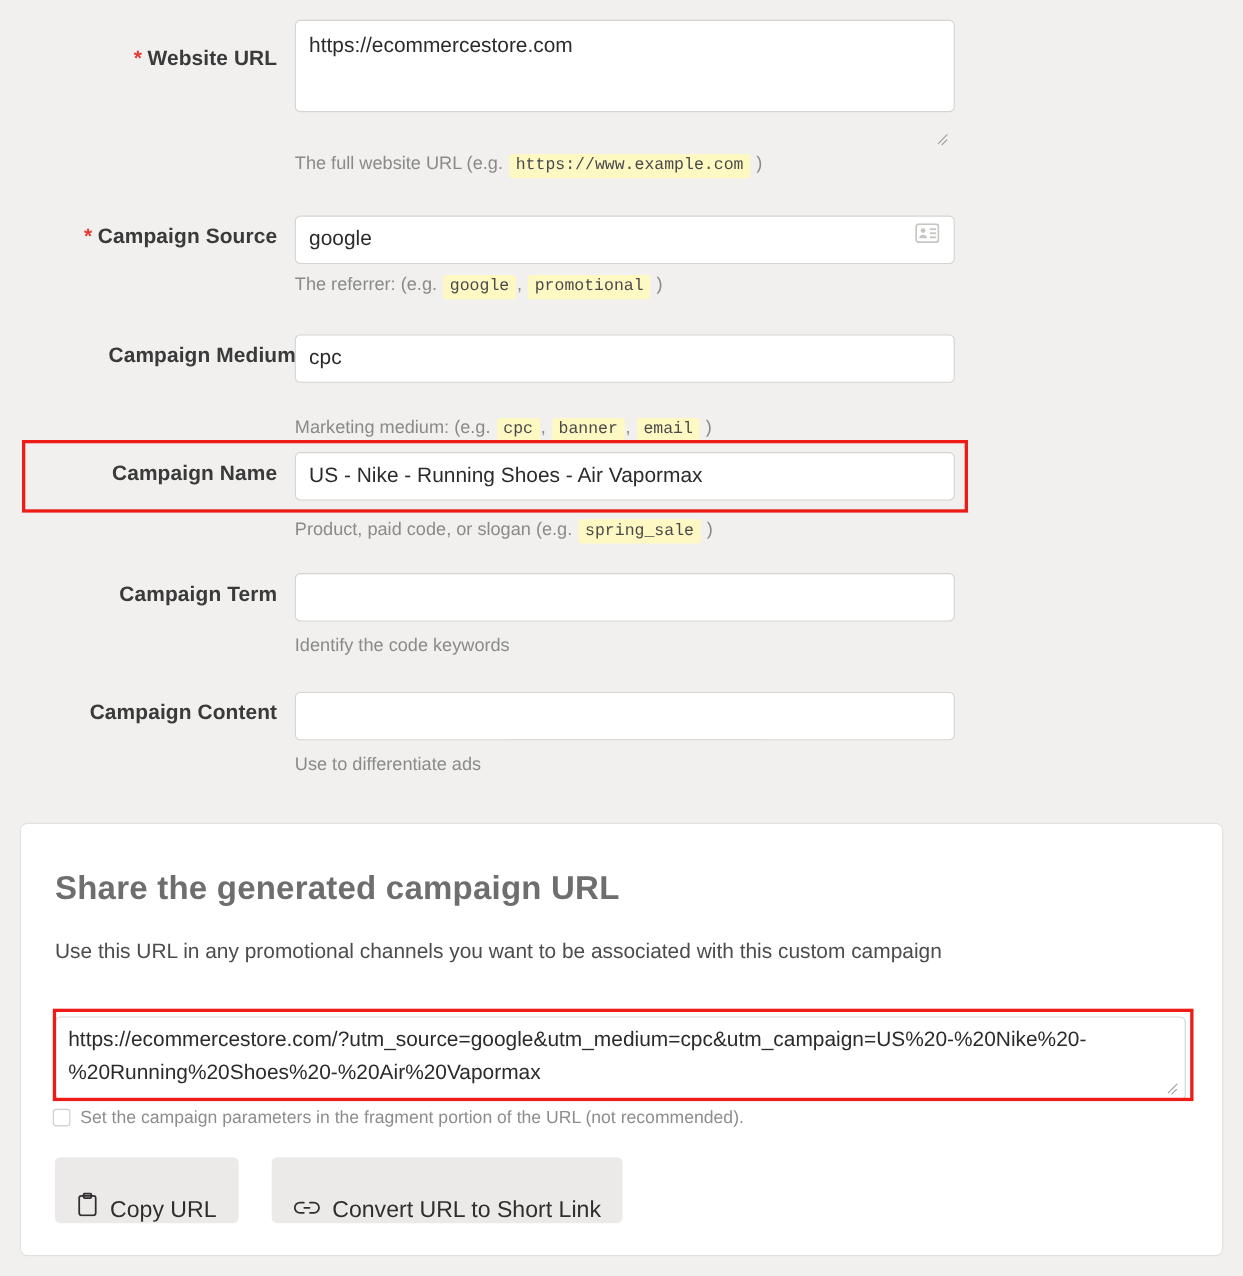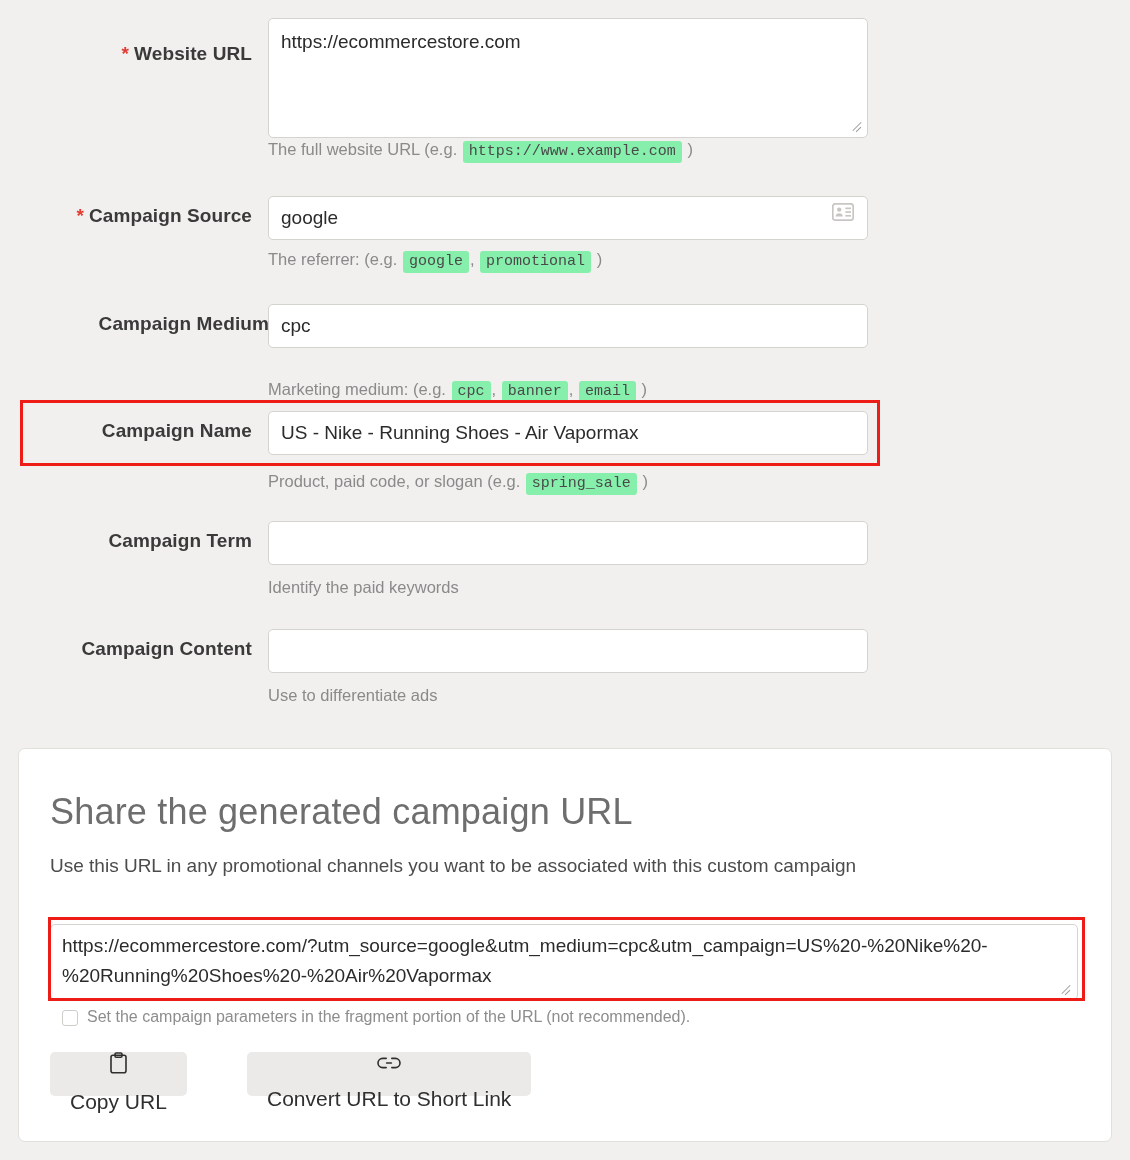--- a/index.html
+++ b/index.html
@@ -66,21 +66,21 @@
     color: #2b2b2b;
     padding: 8px 12px;
     outline: none;
     display: block;
   }
   .text-input {
     height: 44px;
     line-height: 26px;
   }
   .text-area {
-    height: 120px;
+    height: 84px;
     resize: none;
     line-height: 26px;
     padding-top: 10px;
   }
   
   .grip {
     position: absolute;
     width: 12px;
     height: 12px;
     pointer-events: none;
@@ -108,21 +108,21 @@
   .help-text {
     position: absolute;
     left: 268px;
     font-size: 16.5px;
     color: #8a8a8a;
     white-space: nowrap;
   }
   code.chip {
     font-family: "Liberation Mono", monospace;
     font-size: 15px;
-    background: #86efac;
+    background: #fef9c3;
     color: #4a4a4a;
     padding: 2px 6px 3px 6px;
     border-radius: 3px;
     margin: 0 1px;
   }
 
   
   #source-autofill-icon {
     position: absolute;
     left: 832px;
@@ -148,22 +148,22 @@
     height: 394px;
     background: #ffffff;
     border: 1px solid #e2e0dd;
     border-radius: 7px;
     box-sizing: border-box;
   }
   #share-title {
     position: absolute;
     left: 31px;
     top: 42px;
-    font-size: 36px;
-    font-weight: normal;
+    font-size: 30px;
+    font-weight: bold;
     color: #6e6e6e;
     letter-spacing: .2px;
     white-space: nowrap;
   }
   #share-subtitle {
     position: absolute;
     left: 31px;
     top: 106px;
     font-size: 19px;
     color: #4c4c4c;
@@ -183,57 +183,56 @@
     font-size: 19px;
     line-height: 30px;
     color: #2b2b2b;
     padding: 6px 11px;
     resize: none;
     outline: none;
     overflow: hidden;
   }
   #fragment-row {
     position: absolute;
-    left: 31px;
+    left: 17px;
     top: 259px;
     display: flex;
-    align-items: flex-end;
+    align-items: flex-start;
     gap: 9px;
     padding-left: 12px;
   }
   #fragment-checkbox {
     width: 16px;
     height: 16px;
     box-sizing: border-box;
     border: 1px solid #cfcdca;
     border-radius: 3px;
     background: #ffffff;
     flex: none;
   }
   #fragment-label {
     font-size: 16px;
     color: #8d8d8d;
     white-space: nowrap;
   }
   .action-btn {
     position: absolute;
     display: flex;
-    align-items: center;
+    align-items: flex-end;
     gap: 11px;
-    height: 44px;
+    height: 60px;
     padding: 0 20px;
     background: #eceae8;
     border: none;
     border-radius: 5px;
     font-family: "Liberation Sans", sans-serif;
     font-size: 21px;
     color: #2f2f2f;
     cursor: pointer;
     box-sizing: border-box;
-    flex-direction: column;
   }
   #copy-url-button { left: 31px; top: 303px; }
   #convert-url-button { left: 228px; top: 303px; }
   .btn-icon { display: block; flex: none; }
 </style>
 </head>
 <body>
 
 <div id="form-area">
 
@@ -280,21 +279,21 @@
   </div>
   <div class="highlight-box" style="left:20px; top:400px; width:860px; height:66px;"></div>
   <div class="help-text" style="top:472px;"><span>Product, paid code, or slogan (e.g.</span> <code class="chip">spring_sale</code> <span>)</span></div>
 
   <div class="field-row" style="top:521px;">
     <div class="field-label" style="top:9px;"><span>Campaign Term</span></div>
     <div class="field-control" style="top:0px;">
       <input class="text-input" id="campaign-term-input" value="" style="">
     </div>
   </div>
-  <div class="help-text" style="top:578px;"><span>Identify the paid keywords</span></div>
+  <div class="help-text" style="top:578px;"><span>Identify the code keywords</span></div>
 
   <div class="field-row" style="top:629px;">
     <div class="field-label" style="top:9px;"><span>Campaign Content</span></div>
     <div class="field-control" style="top:0px;">
       <input class="text-input" id="campaign-content-input" value="" style="">
     </div>
   </div>
   <div class="help-text" style="top:686px;"><span>Use to differentiate ads</span></div>
 
 </div>

